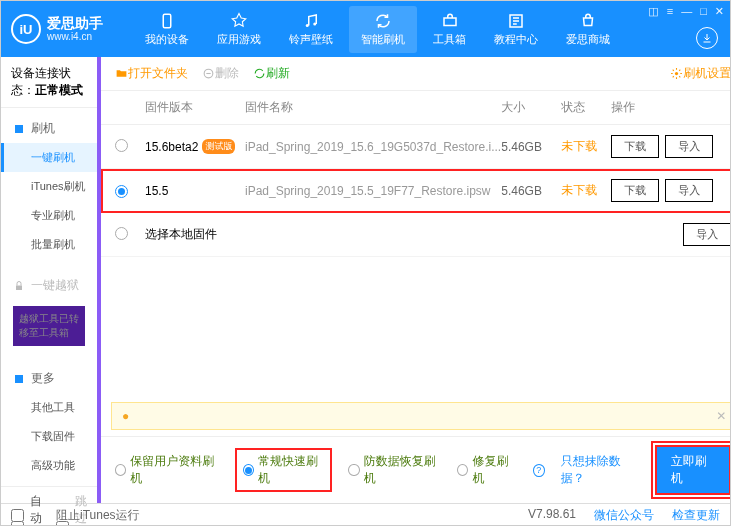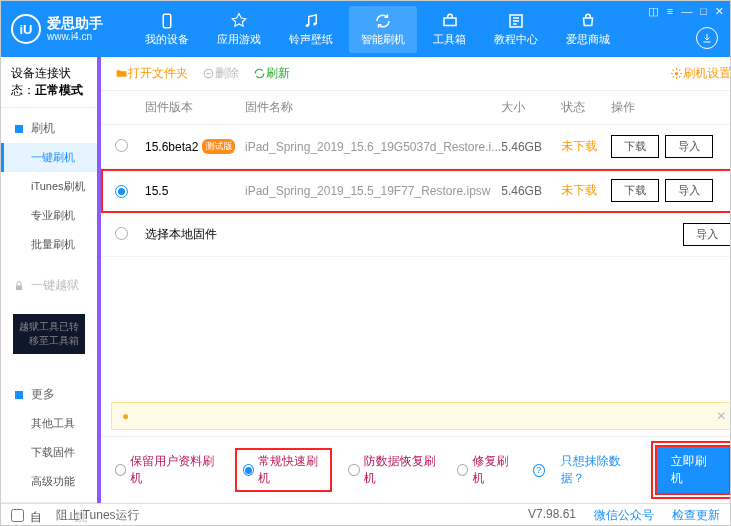--- a/index.html
+++ b/index.html
@@ -21,21 +21,21 @@
 .dlbtn svg{width:12px;height:12px;fill:#fff}
 .main{display:flex;height:calc(526px - 56px - 24px)}
 .sidebar{width:150px;border-right:4px solid #8b5cf6;display:flex;flex-direction:column}
 .conn-status{padding:8px 10px;font-size:11px;border-bottom:1px solid #eee}
 .conn-status b{font-weight:bold}
 .side-group{padding:6px 0}
 .side-head{display:flex;align-items:center;gap:6px;padding:6px 12px;color:#666;font-size:11px}
 .side-head svg{width:12px;height:12px;fill:#1890ff}
 .side-item{padding:7px 10px 7px 30px;color:#555;cursor:pointer;font-size:11px}
 .side-item.active{background:#e6f4ff;color:#1890ff;border-left:3px solid #1890ff;padding-left:27px}
-.side-note{margin:14px 12px;padding:6px;background:#0f172a;color:#888;font-size:10px;text-align:right;line-height:1.4}
+.side-note{margin:6px 12px;padding:6px;background:#4c1d95;color:#888;font-size:10px;text-align:left;line-height:1.4}
 .sidebar-bottom{margin-top:auto;border-top:1px solid #eee}
 .sb-row{display:flex;align-items:center;gap:6px;padding:6px 10px;font-size:11px;color:#555}
 .sb-row input{margin:0}
 .content{flex:1;display:flex;flex-direction:column}
 .toolbar{display:flex;align-items:center;padding:8px 14px;gap:14px;border-bottom:1px solid #eee;color:#666}
 .toolbar .tb{display:flex;align-items:center;gap:0;cursor:pointer;font-size:11px}
 .toolbar .tb.orange{color:#f90}
 .toolbar .tb.gray{color:#bbb}
 .toolbar .spacer{flex:1}
 .toolbar svg{width:13px;height:13px}
@@ -55,21 +55,21 @@
 .trow>div:nth-child(6){width:120px;display:flex;gap:6px}
 .trow.sel{outline:2px solid #f22;outline-offset:-2px}
 .radio{width:13px;height:13px;border:1px solid #aaa;border-radius:50%;display:inline-flex;align-items:center;justify-content:center;cursor:pointer}
 .radio.on{border-color:#1890ff}
 .radio.on::after{content:"";width:7px;height:7px;background:#1890ff;border-radius:50%}
 .tag{background:#ff8c1a;color:#fff;font-size:9px;padding:1px 3px;border-radius:6px}
 .sbtn{border:1px solid #000000;background:#fff;padding:3px 12px;cursor:pointer;font-size:11px;color:#555}
 .notice{margin:auto 10px 6px;background:#fffbe6;border:1px solid #ffe58f;padding:6px 10px;display:flex;align-items:center;gap:6px;font-size:11px;color:#8c6d1f;position:relative}
 .notice .close{position:absolute;right:8px;cursor:pointer;color:#bbb}
 .modes{display:flex;align-items:center;padding:8px 14px;gap:16px;font-size:11px;border-top:1px solid #eee}
-.mode{display:flex;align-items:center;gap:4px;cursor:pointer;color:#be185d}
+.mode{display:flex;align-items:center;gap:4px;cursor:pointer;color:#4d7c0f}
 .mode.boxed{border:2px solid #f22;padding:3px 6px}
 .mode .radio{width:12px;height:12px}
 .modes .link{color:#1890ff;cursor:pointer}
 .modes .info{width:13px;height:13px;border:1px solid #1890ff;border-radius:50%;color:#1890ff;display:inline-flex;align-items:center;justify-content:center;font-size:9px}
 .flash-btn{background:#1890ff;color:#fff;padding:6px 14px;cursor:pointer;border:2px solid #f22;outline:2px solid #f22;outline-offset:2px;margin-left:auto}
 .statusbar{height:24px;border-top:1px solid #ddd;display:flex;align-items:center;padding:0 10px;font-size:11px;color:#666;gap:32px}
 .statusbar .r{margin-left:auto;display:flex;gap:18px}
 .statusbar a{color:#1890ff;cursor:pointer}
 </style>
 </head>

